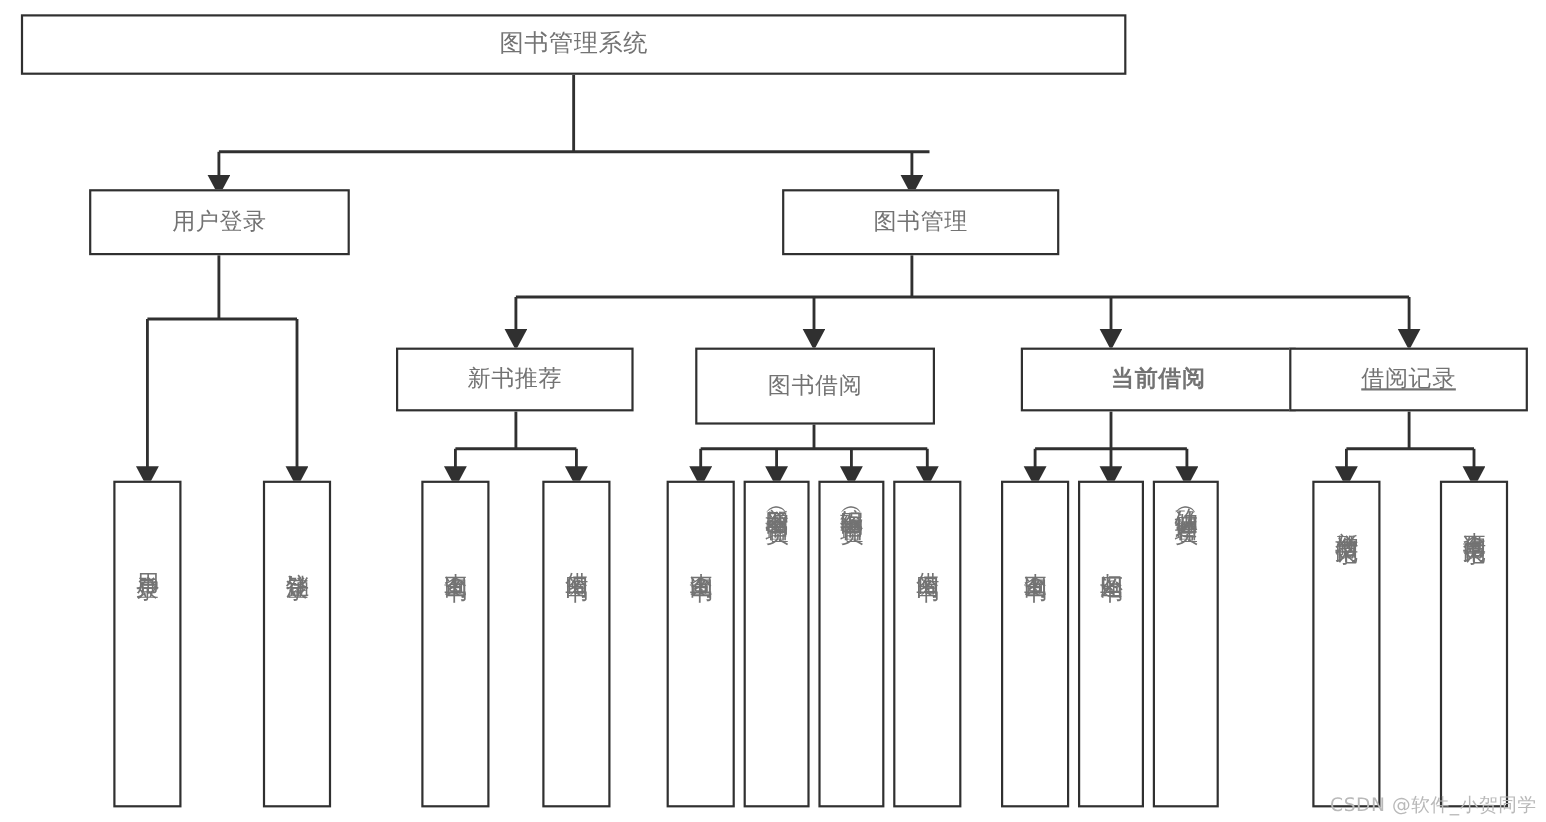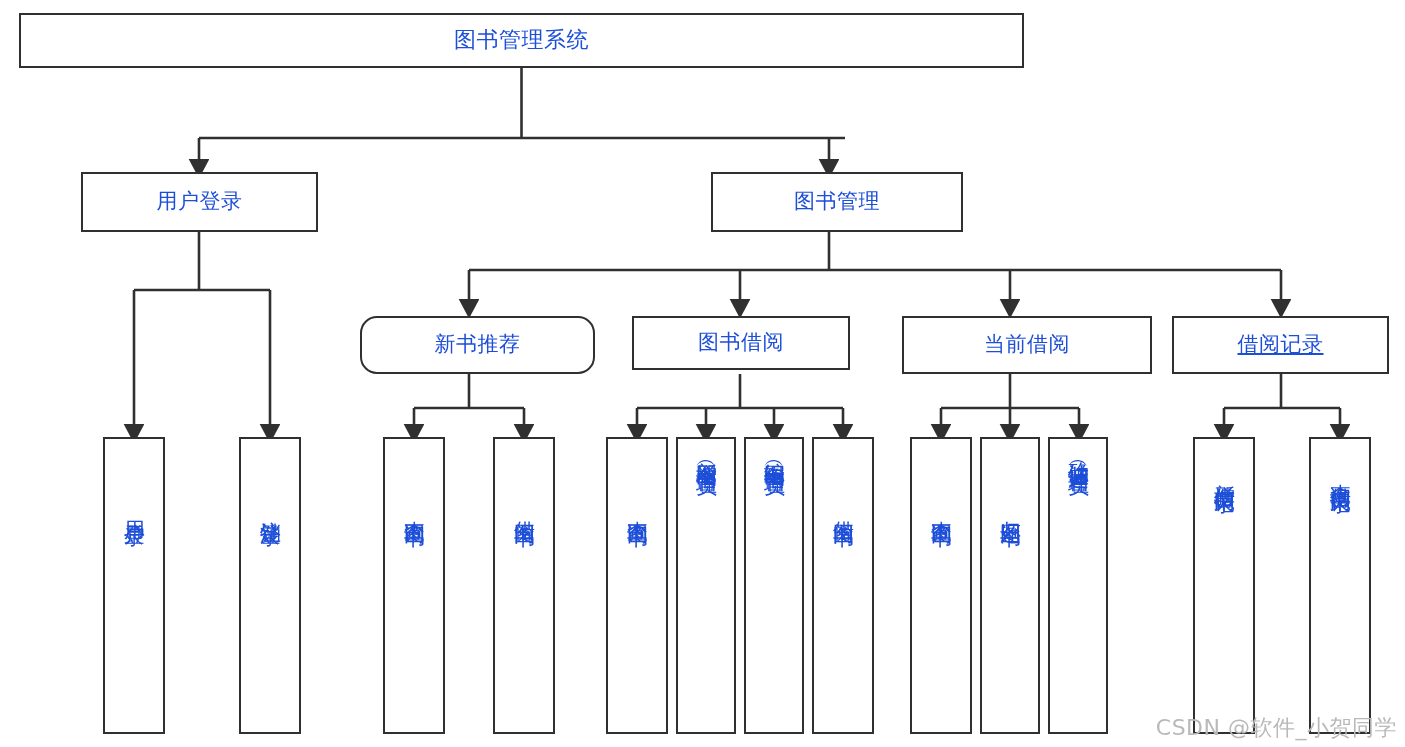--- a/index.html
+++ b/index.html
@@ -26,21 +26,21 @@
     pointer-events: none;
   }
   .node {
     position: absolute;
     box-sizing: border-box;
     border: 2.5px solid #303030;
     background: #ffffff;
     display: flex;
     align-items: center;
     justify-content: center;
-    color: #1d4ed8;
+    color: #737373;
   }
   .node .lbl {
     display: block;
     text-align: center;
     line-height: 1.12;
     letter-spacing: 0.5px;
   }
   .node.horizontal .lbl {
     font-size: 21px;
     white-space: nowrap;
@@ -59,21 +59,21 @@
     font-size: 21px;
     line-height: 1.28;
     letter-spacing: 2px;
     height: auto;
     max-height: 100%;
   }
   .watermark {
     position: absolute;
     right: 8px;
     bottom: 4px;
-    font-size: 22px;
+    font-size: 17px;
     color: #b9b9b9;
     white-space: nowrap;
     letter-spacing: 0.5px;
   }
 </style>
 </head>
 <body>
 
 <div id="canvas">
 
@@ -131,27 +131,27 @@
     <span class="lbl">图书管理系统</span>
   </div>
 
   <div class="node horizontal" style="left:81px; top:172px; width:237px; height:60px;">
     <span class="lbl">用户登录</span>
   </div>
   <div class="node horizontal" style="left:711px; top:172px; width:252px; height:60px;">
     <span class="lbl">图书管理</span>
   </div>
 
-  <div class="node horizontal" style="left:360px; top:316px; width:235px; height:58px;border-radius:17px;">
+  <div class="node horizontal" style="left:360px; top:316px; width:216px; height:58px;">
     <span class="lbl">新书推荐</span>
   </div>
-  <div class="node horizontal" style="left:632px; top:316px; width:218px; height:54px;">
+  <div class="node horizontal" style="left:632px; top:316px; width:218px; height:70px;">
     <span class="lbl">图书借阅</span>
   </div>
-  <div class="node horizontal" style="left:902px; top:316px; width:250px; height:58px;">
+  <div class="node horizontal" style="left:928px; top:316px; width:250px; height:58px;font-weight:bold;">
     <span class="lbl">当前借阅</span>
   </div>
   <div class="node horizontal" style="left:1172px; top:316px; width:217px; height:58px;text-decoration:underline;">
     <span class="lbl">借阅记录</span>
   </div>
 
   <div class="node vertical" style="left:103px; top:437px; width:62px; height:297px; padding-top:65px;">
     <span class="lbl">用户登录</span>
   </div>
   <div class="node vertical" style="left:239px; top:437px; width:62px; height:297px; padding-top:65px;">

